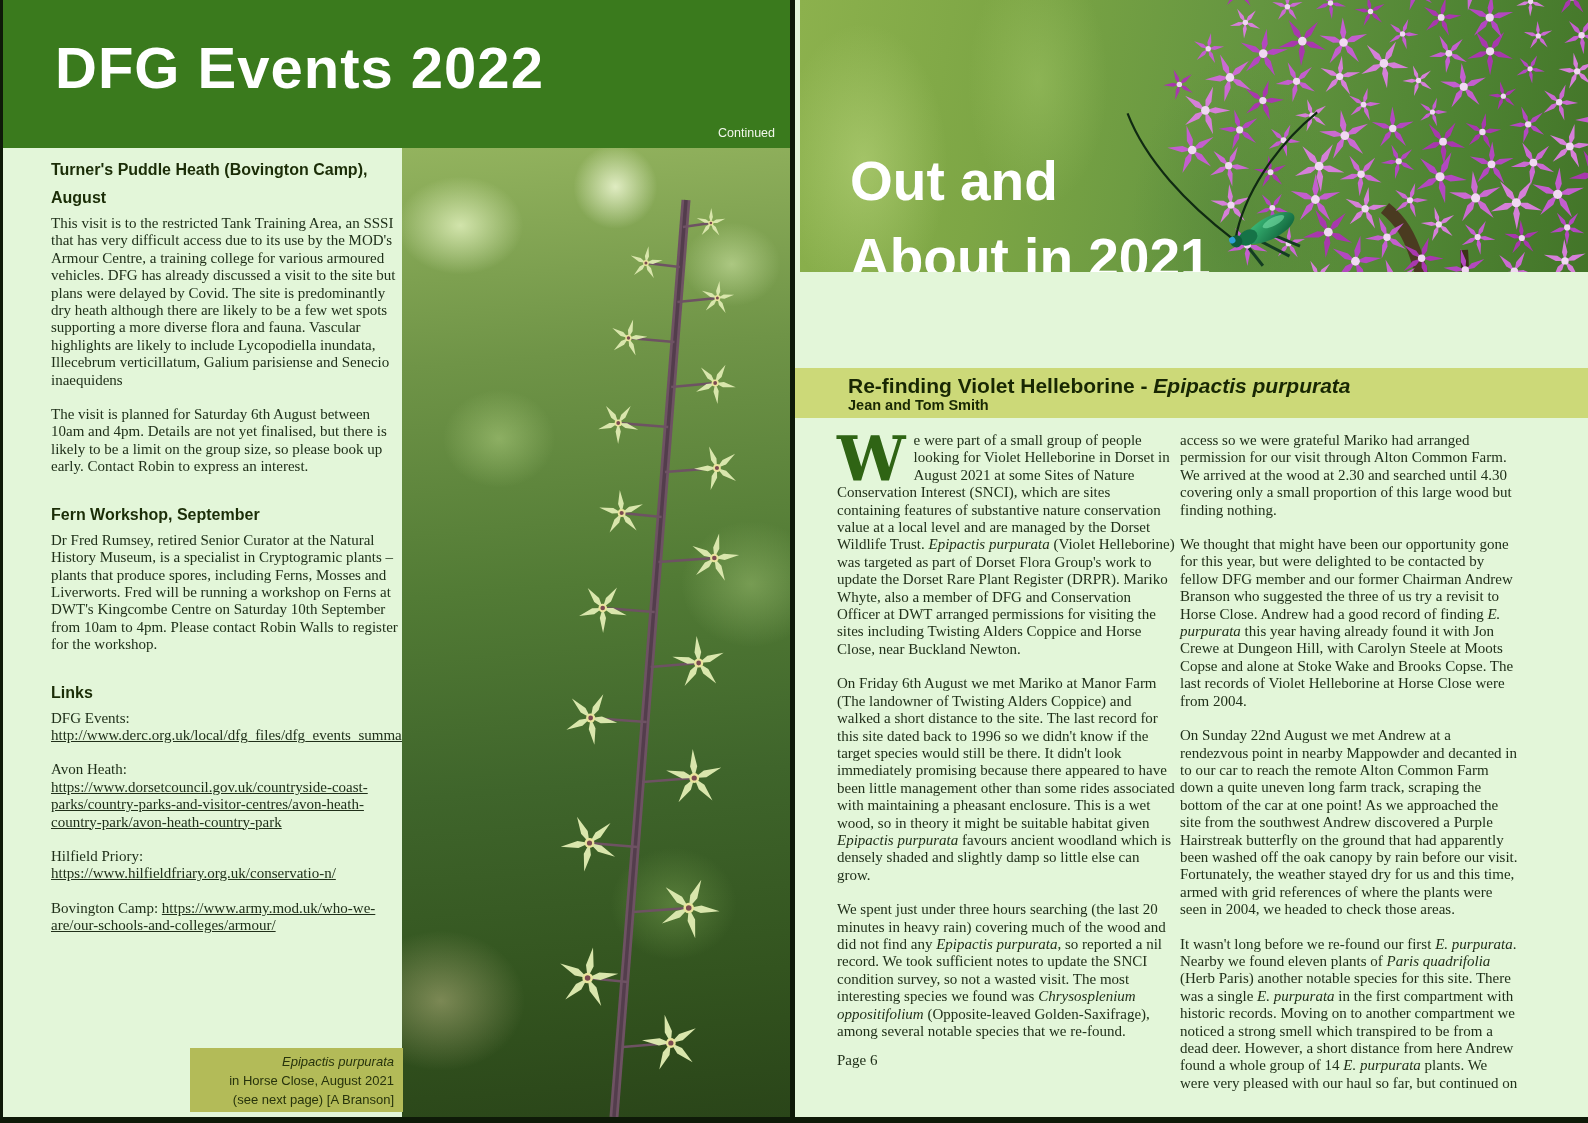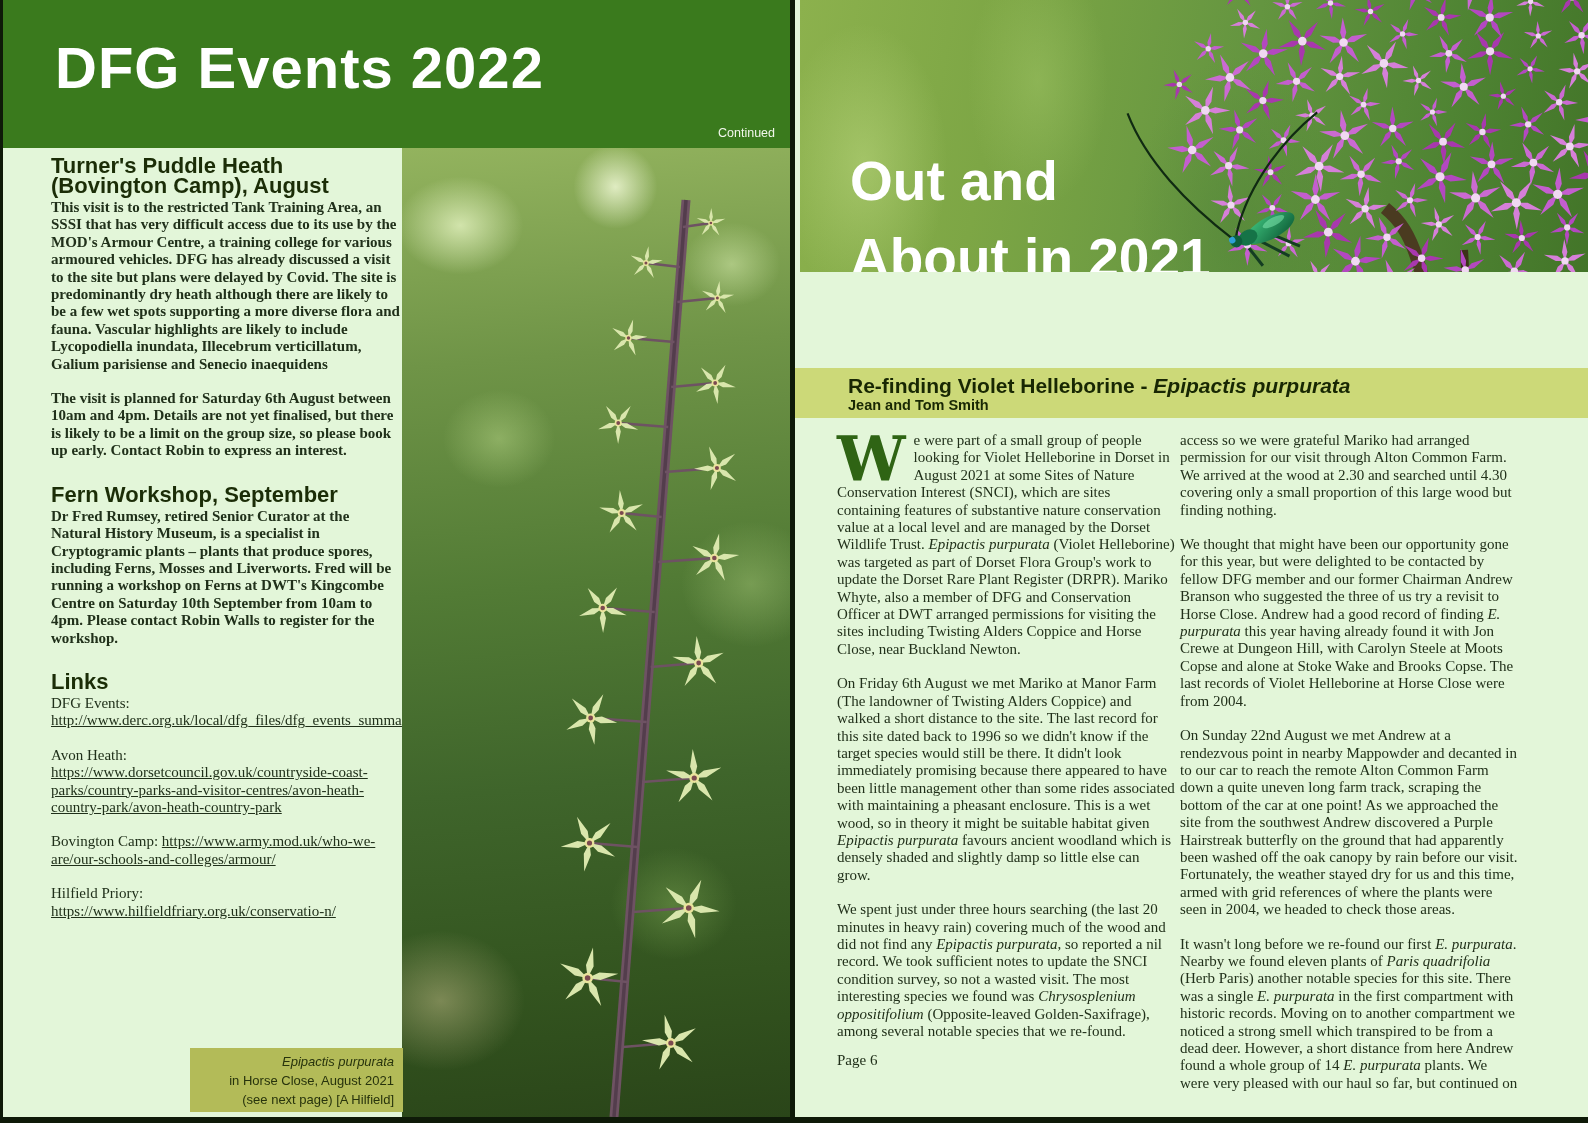--- a/index.html
+++ b/index.html
@@ -25,23 +25,23 @@
   .continued {
     position:absolute; right:15px; bottom:8px;
     font-family:Liberation Sans, sans-serif; font-size:12.5px; color:#f2f7ec;
   }
   .left-column {
     position:absolute; left:48px; top:156px; width:352px;
     font-size:15px; line-height:17.4px; color:#20301276; color:#20301a;
   }
   .left-column h2 {
     font-family:"Liberation Sans", sans-serif; font-weight:bold;
-    font-size:22px; line-height:20px; color:#1b2d07; margin:0 0 3px 0;
-  }
-  .left-column p { margin:0 0 17px 0;font-weight:bold; }
+    font-size:16px; line-height:28px; color:#1b2d07; margin:0 0 3px 0;
+  }
+  .left-column p { margin:0 0 17px 0; }
   .left-column .section-gap { height:8px; }
   .link-item { margin:0 0 17px 0; }
   .link-url { text-decoration:underline; cursor:pointer; }
   
   .photo-left {
     position:absolute; left:399px; top:148px; width:388px; height:969px;
     background:
       radial-gradient(90px 70px at 15% 8%,  rgba(235,248,200,.75), rgba(235,248,200,0) 70%),
       radial-gradient(60px 60px at 55% 4%,  rgba(245,252,220,.8), rgba(245,252,220,0) 70%),
       radial-gradient(70px 60px at 85% 12%, rgba(220,240,180,.5), rgba(220,240,180,0) 70%),
@@ -136,22 +136,22 @@
       <p>This visit is to the restricted Tank Training Area, an SSSI that has very difficult access due to its use by the MOD's Armour Centre, a training college for various armoured vehicles. DFG has already discussed a visit to the site but plans were delayed by Covid. The site is predominantly dry heath although there are likely to be a few wet spots supporting a more diverse flora and fauna. Vascular highlights are likely to include Lycopodiella inundata, Illecebrum verticillatum, Galium parisiense and Senecio inaequidens</p>
       <p>The visit is planned for Saturday 6th August between 10am and 4pm. Details are not yet finalised, but there is likely to be a limit on the group size, so please book up early. Contact Robin to express an interest.</p>
       <div class="section-gap"></div>
       <h2>Fern Workshop, September</h2>
       <p>Dr Fred Rumsey, retired Senior Curator at the Natural History Museum, is a specialist in Cryptogramic plants – plants that produce spores, including Ferns, Mosses and Liverworts. Fred will be running a workshop on Ferns at DWT's Kingcombe Centre on Saturday 10th September from 10am to 4pm. Please contact Robin Walls to register for the workshop.</p>
       <div class="section-gap"></div>
       <h2>Links</h2>
       <div>
           <div class="link-item"><span>DFG Events: </span><span class="link-url">http://www.derc.org.uk/local/dfg_files/dfg_events_summary_2022.pdf</span></div>
           <div class="link-item"><span>Avon Heath: </span><span class="link-url">https://www.dorsetcouncil.gov.uk/countryside-coast-parks/country-parks-and-visitor-centres/avon-heath-country-park/avon-heath-country-park</span></div>
+          <div class="link-item"><span>Hilfield Priory: </span><span class="link-url">https://www.hilfieldfriary.org.uk/conservatio-n/</span></div>
           <div class="link-item"><span>Bovington Camp: </span><span class="link-url">https://www.army.mod.uk/who-we-are/our-schools-and-colleges/armour/</span></div>
-          <div class="link-item"><span>Hilfield Priory: </span><span class="link-url">https://www.hilfieldfriary.org.uk/conservatio-n/</span></div>
         </div>
     </div>
 
     <div class="photo-left">
       <svg width="388" height="969" viewBox="0 0 388 969">
 
         <path d="M212 969 C 230 760 252 440 284 52" stroke="#6e5263" stroke-width="9" fill="none"></path>
         <path d="M212 969 C 230 760 252 440 284 52" stroke="#533d4c" stroke-width="3.5" fill="none"></path>
         <g id="plant-flowers">
             <line x1="280.88" y1="79" x2="308.88" y2="75" stroke="#6e5263" stroke-width="2.4"></line>
@@ -222,21 +222,21 @@
             <path d="M268.856 895 L262.8 884.4 L262.6 866.7 L269.9 882.9 Z M268.856 895 L277.1 886.0 L293.8 880.3 L280.7 892.2 Z M268.856 895 L280.0 900.0 L290.6 914.2 L275.2 905.4 Z M268.856 895 L267.5 907.1 L257.3 921.6 L260.9 904.2 Z M268.856 895 L256.9 897.5 L240.0 892.2 L257.6 890.3 Z " fill="#d9e6ac"></path>
             <circle cx="268.856" cy="895" r="4.9" fill="#e9e49c"></circle>
             <circle cx="268.856" cy="895" r="2.6" fill="#7c4a50"></circle>
           </g>
       </svg>
     </div>
 
     <div class="caption-box">
       <div class="cap-italic">Epipactis purpurata</div>
       <div>in Horse Close, August 2021</div>
-      <div>(see next page) [A Hilfield]</div>
+      <div>(see next page) [A Branson]</div>
     </div>
   </div>
 
   <div class="page-right">
 
     <div class="hero">
       <svg width="793" height="368" viewBox="0 0 793 368">
         <defs>
           <linearGradient id="bug" x1="0" y1="0" x2="1" y2="1">
             <stop offset="0" stop-color="#3fc37e"></stop>

